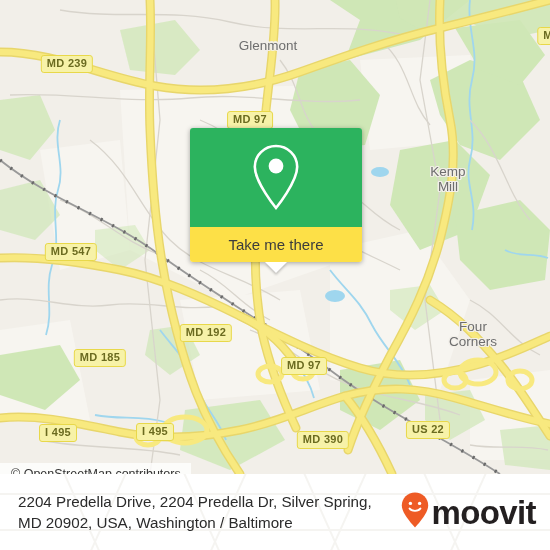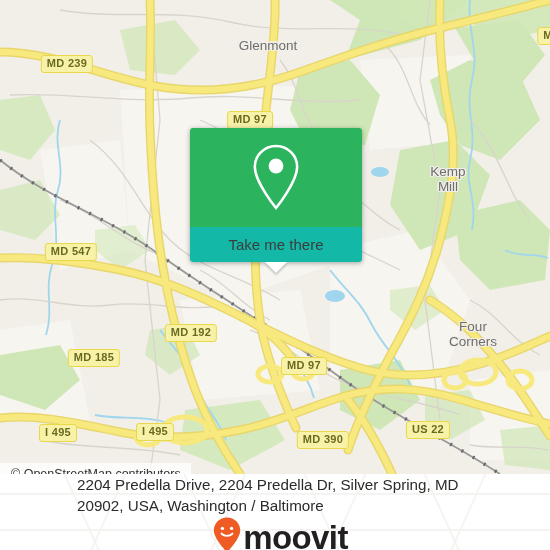--- a/index.html
+++ b/index.html
@@ -74,21 +74,21 @@
   #popup-head {
     height: 99px;
     background: #2cb35e;
     border-radius: 3px 3px 0 0;
     display: flex;
     align-items: center;
     justify-content: center;
   }
   #popup-foot {
     height: 35px;
-    background: #14b8a6;
+    background: #fde047;
     border-radius: 0 0 3px 3px;
     display: flex;
     align-items: center;
     justify-content: center;
     color: #3c3c3c;
     font-size: 15px;
   }
   #popup-tail {
     position: absolute;
     left: 50%;
@@ -132,21 +132,20 @@
     width: 550px; height: 76px;
     opacity: 0.5;
   }
   #footer-inner {
     position: relative;
     height: 76px;
     display: flex;
     align-items: center;
     padding: 0 14px 0 18px;
     box-sizing: border-box;
-    flex-direction: column;
   }
   #footer-address {
     flex: 1 1 auto;
     color: #2b2b2b;
     font-size: 15.2px;
     line-height: 21px;
     max-width: 400px;
   }
   #logo {
     flex: 0 0 auto;
@@ -280,22 +279,22 @@
         <ellipse cx="270" cy="374" rx="12" ry="8"></ellipse>
         <ellipse cx="303" cy="372" rx="10" ry="7"></ellipse>
         <ellipse cx="520" cy="380" rx="12" ry="9"></ellipse>
       </g>
     </svg>
 
     <div id="shields">
         <div class="shield" style="left: 67px; top: 64px;">MD 239</div>
         <div class="shield" style="left: 250px; top: 120px;">MD 97</div>
         <div class="shield" style="left: 71px; top: 252px;">MD 547</div>
-        <div class="shield" style="left: 191px; top: 333px;">MD 192</div>
-        <div class="shield" style="left: 94px; top: 358px;">MD 185</div>
+        <div class="shield" style="left: 206px; top: 333px;">MD 192</div>
+        <div class="shield" style="left: 100px; top: 358px;">MD 185</div>
         <div class="shield" style="left: 304px; top: 366px;">MD 97</div>
         <div class="shield" style="left: 58px; top: 433px;">I 495</div>
         <div class="shield" style="left: 155px; top: 432px;">I 495</div>
         <div class="shield" style="left: 323px; top: 440px;">MD 390</div>
         <div class="shield" style="left: 428px; top: 430px;">US 22</div>
         <div class="shield" style="left: 548px; top: 36px;">M</div>
       </div>
 
     <div id="places">
         <div class="place" style="left: 268px; top: 45px;">Glenmont</div>

